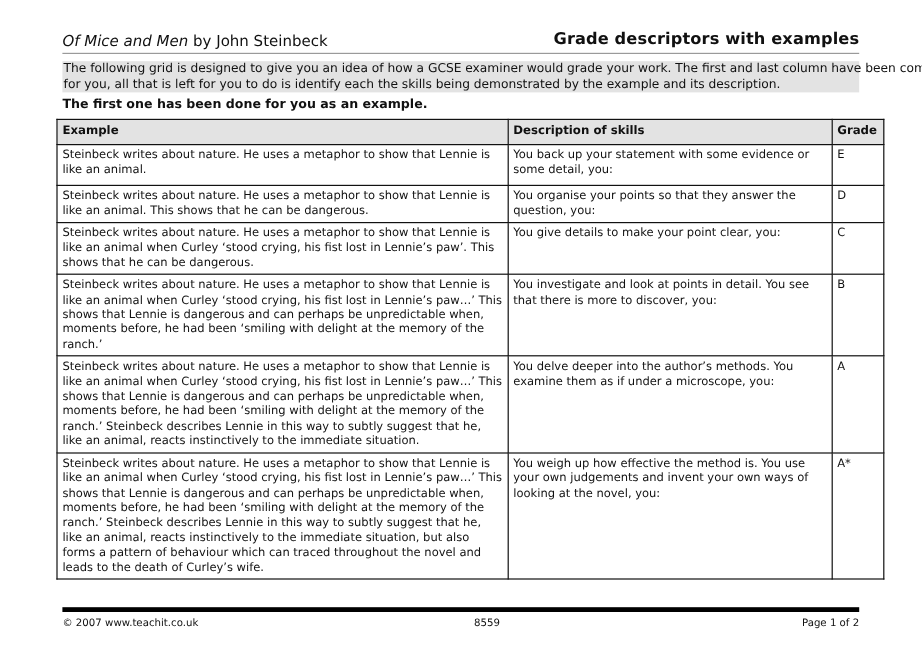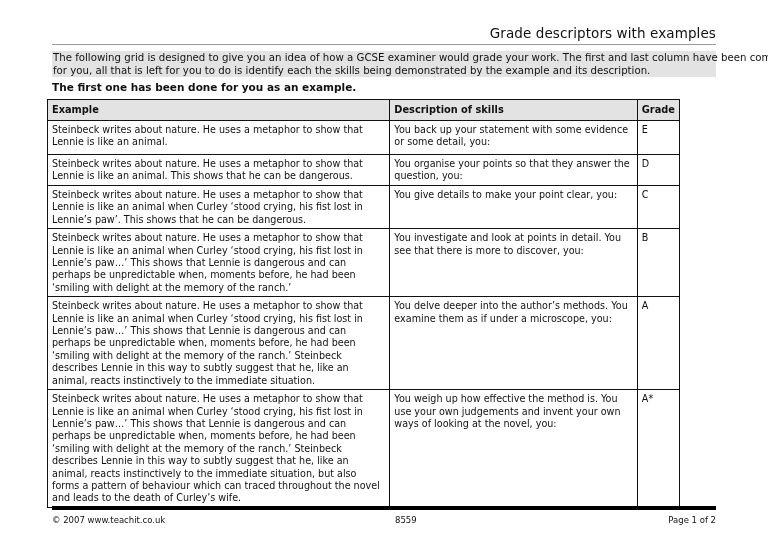--- a/index.html
+++ b/index.html
@@ -2,42 +2,43 @@
 <html><head>
 <meta charset="utf-8">
 <style>
   html, body { margin:0; padding:0; background:#fff; }
   body { width:768px; height:543px; position:relative; overflow:hidden;
          font-family:"DejaVu Sans", sans-serif; color:#111; }
   .title-bar { position:absolute; left:52px; top:24px; width:664px; height:20px;
                border-bottom:1px solid #9a9a9a; }
   .doc-title { position:absolute; left:0; top:2px; font-size:12.5px; }
   .doc-title i { font-style:italic; }
-  .doc-heading { position:absolute; right:0; top:1px; font-size:13.5px; font-weight:normal; letter-spacing:0.1px; }
+  .doc-heading { position:absolute; right:0; top:1px; font-size:13.5px; font-weight:bold; letter-spacing:0.1px; }
   .intro { position:absolute; left:52px; top:51px; width:664px; background:#e3e3e3;
            font-size:10.2px; line-height:13px; padding:0 1px; box-sizing:border-box; }
   .intro span { display:block; white-space:nowrap; }
   .note { position:absolute; left:52px; top:81px; font-size:10.5px; font-weight:bold; }
-  table.grid { position:absolute; left:47px; top:99px; width:633px; border-collapse:collapse;
+  table.grid { position:absolute; left:47px; top:99px; width:690px; border-collapse:collapse;
                font-size:9.6px; line-height:12.4px; }
   table.grid td, table.grid th { border:1.6px solid #111; vertical-align:top; padding:3px 4px 2px 4px; text-align:left; }
   table.grid th { background:#e3e3e3; font-weight:bold; font-size:9.8px; height:14px; padding:4px 4px 2px 4px; }
   th.c-grade, td.c-grade { text-align:center; width:30px; }
   .c-example { width:357px; }
   .c-desc { width:254px; }
   .footer { position:absolute; left:52px; top:506px; width:664px; border-top:4px solid #000000;
             font-size:8.5px; padding-top:15px; }
   .footer .left { position:absolute; left:0; top:5px; }
   .footer .mid { position:absolute; left:302px; top:5px;margin-left:41px; }
   .footer .right { position:absolute; right:0; top:5px; }
 </style>
 </head>
 <body>
 
 <div class="title-bar">
+  <div class="doc-title"><i>Of Mice and Men</i><span> by John Steinbeck</span></div>
   <div class="doc-heading">Grade descriptors with examples</div>
 </div>
 
 <div class="intro">
   <span>The following grid is designed to give you an idea of how a GCSE examiner would grade your work.  The first and last column have been completed</span>
   <span>for you, all that is left for you to do is identify each the skills being demonstrated by the example and its description.</span>
 </div>
 
 <div class="note">The first one has been done for you as an example.</div>
 

